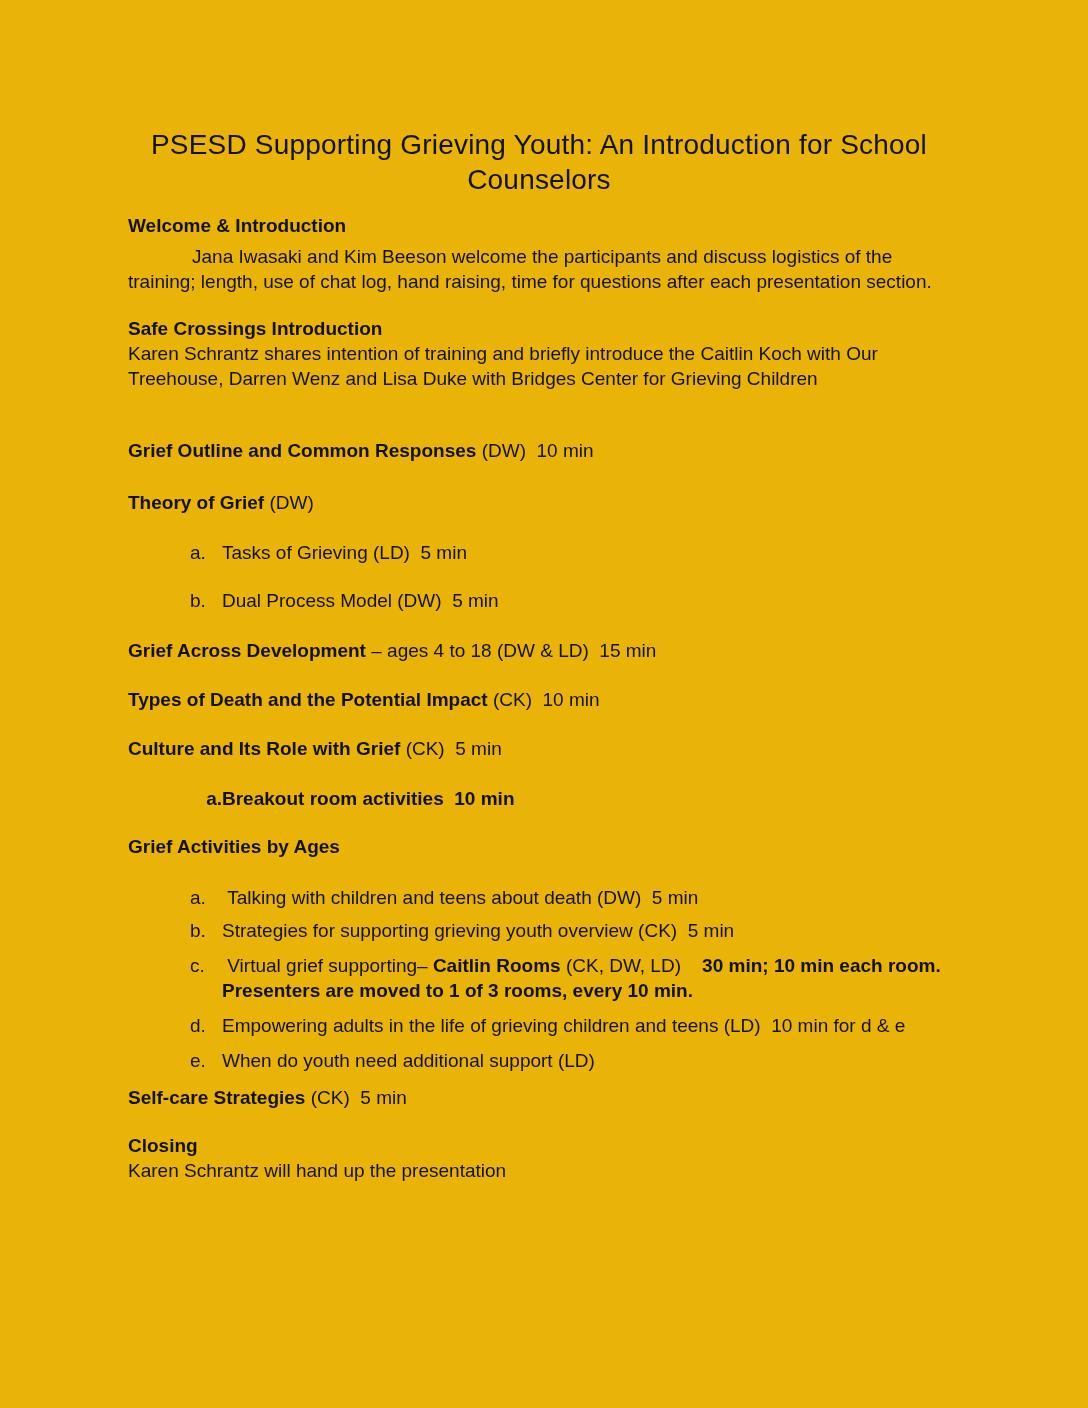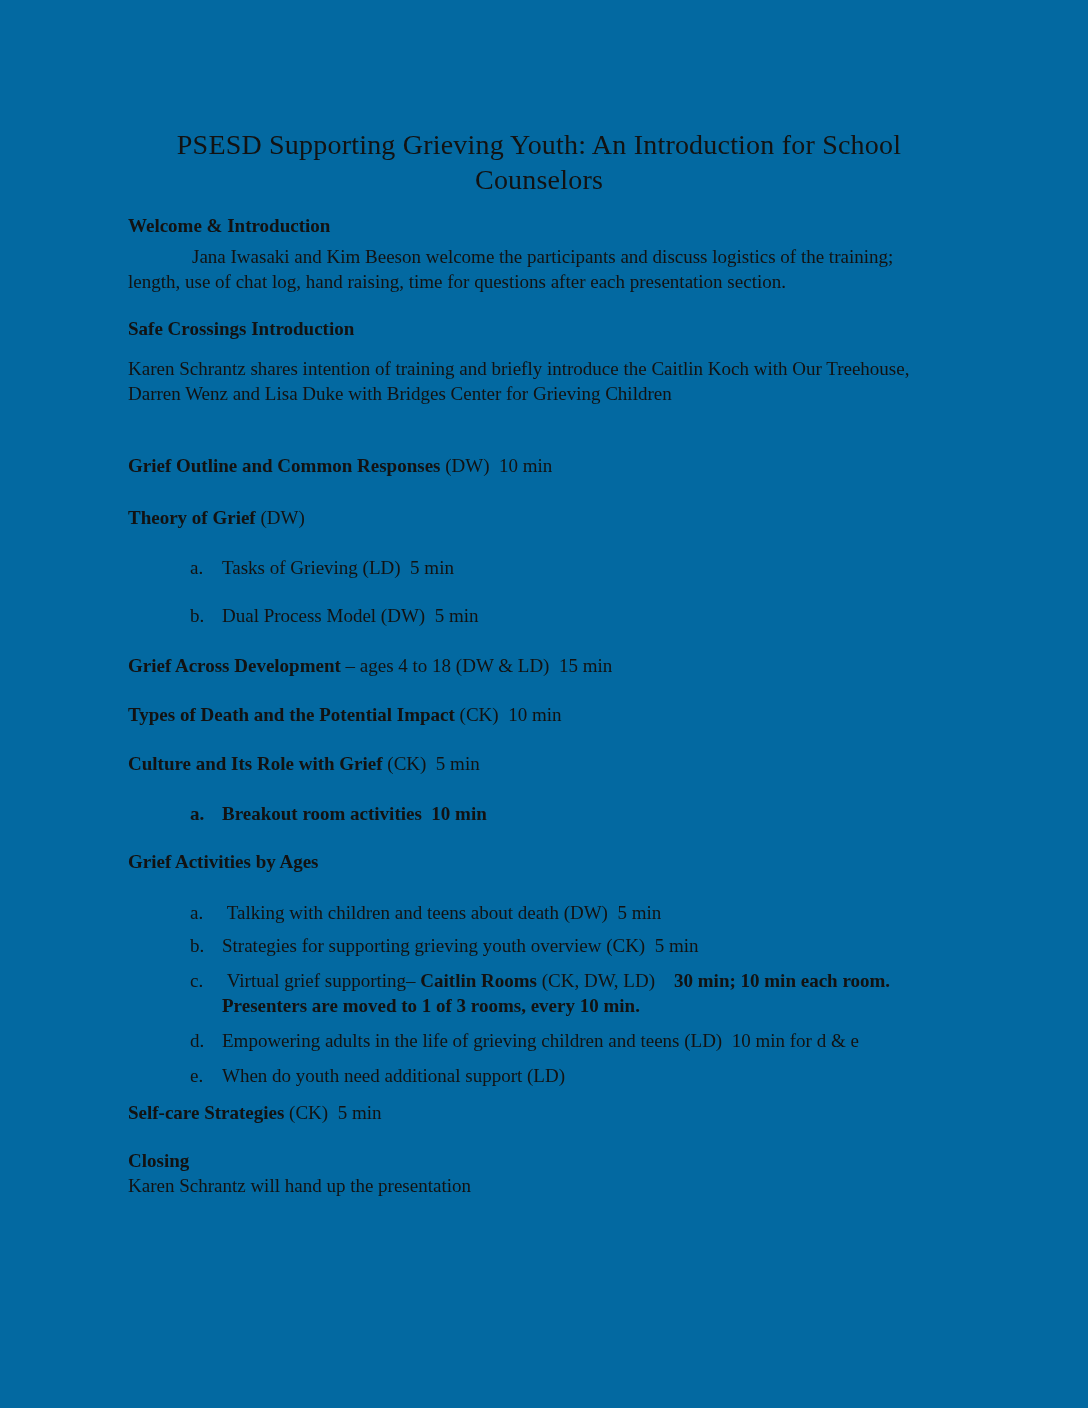--- a/index.html
+++ b/index.html
@@ -1,22 +1,22 @@
 <!DOCTYPE html>
 <html><head>
 <meta charset="utf-8">
 <style>
   html, body { margin: 0; padding: 0; background: #ffffff; }
   .page {
     position: relative;
     width: 1088px;
     height: 1408px;
-    background: #0369a1;
+    background: #eab308;
     color: #121212;
-    font-family: Liberation Serif, serif;
+    font-family: Liberation Sans, sans-serif;
     font-size: 19px;
     line-height: 25px;
     overflow: hidden;
   }
   .content {
     position: absolute;
     left: 128px;
     top: 127px;
     width: 822px;
   }
@@ -24,40 +24,40 @@
     text-align: center;
     font-size: 28px;
     line-height: 35px;
     font-weight: 400;
     margin-bottom: 16px;
     letter-spacing: 0.2px;
   }
   .block { }
   .para { }
   .seg { white-space: pre-wrap; }
-  .bold { font-weight: 700; }
+  .bold { font-weight: 700; text-align: right; }
   .indent-first { text-indent: 64px; }
   .list-item { display: flex; padding-left: 62px; }
   .marker { width: 32px; flex-shrink: 0; }
   .li-text { flex: 1; }
 </style>
 </head>
 <body>
 
 <div class="page">
   <div class="content">
     <div class="doc-title">
       <div>PSESD Supporting Grieving Youth: An Introduction for School</div>
       <div>Counselors</div>
     </div>
     <div id="doc-blocks">
         <div class="block para" style="margin-top: 0px;"><span class="seg bold">Welcome &amp; Introduction</span></div>
         <div class="block para indent-first" style="margin-top: 6px;"><span class="seg">Jana Iwasaki and Kim Beeson welcome the participants and discuss logistics of the training; length, use of chat log, hand raising, time for questions after each presentation section.</span></div>
         <div class="block para" style="margin-top: 22px;"><span class="seg bold">Safe Crossings Introduction</span></div>
-        <div class="block para" style="margin-top: 15px;"><span class="seg">Karen Schrantz shares intention of training and briefly introduce the Caitlin Koch with Our Treehouse, Darren Wenz and Lisa Duke with Bridges Center for Grieving Children</span></div>
+        <div class="block para" style="margin-top: 0px;"><span class="seg">Karen Schrantz shares intention of training and briefly introduce the Caitlin Koch with Our Treehouse, Darren Wenz and Lisa Duke with Bridges Center for Grieving Children</span></div>
         <div class="block para" style="margin-top: 47px;"><span class="seg bold">Grief Outline and Common Responses</span><span class="seg"> (DW)  10 min</span></div>
         <div class="block para" style="margin-top: 27px;"><span class="seg bold">Theory of Grief</span><span class="seg"> (DW)</span></div>
         <div class="block list-item" style="margin-top: 25px;">
           <span class="marker">a.</span>
           <span class="li-text"><span class="seg">Tasks of Grieving (LD)  5 min</span></span>
         </div>
         <div class="block list-item" style="margin-top: 23px;">
           <span class="marker">b.</span>
           <span class="li-text"><span class="seg">Dual Process Model (DW)  5 min</span></span>
         </div>

